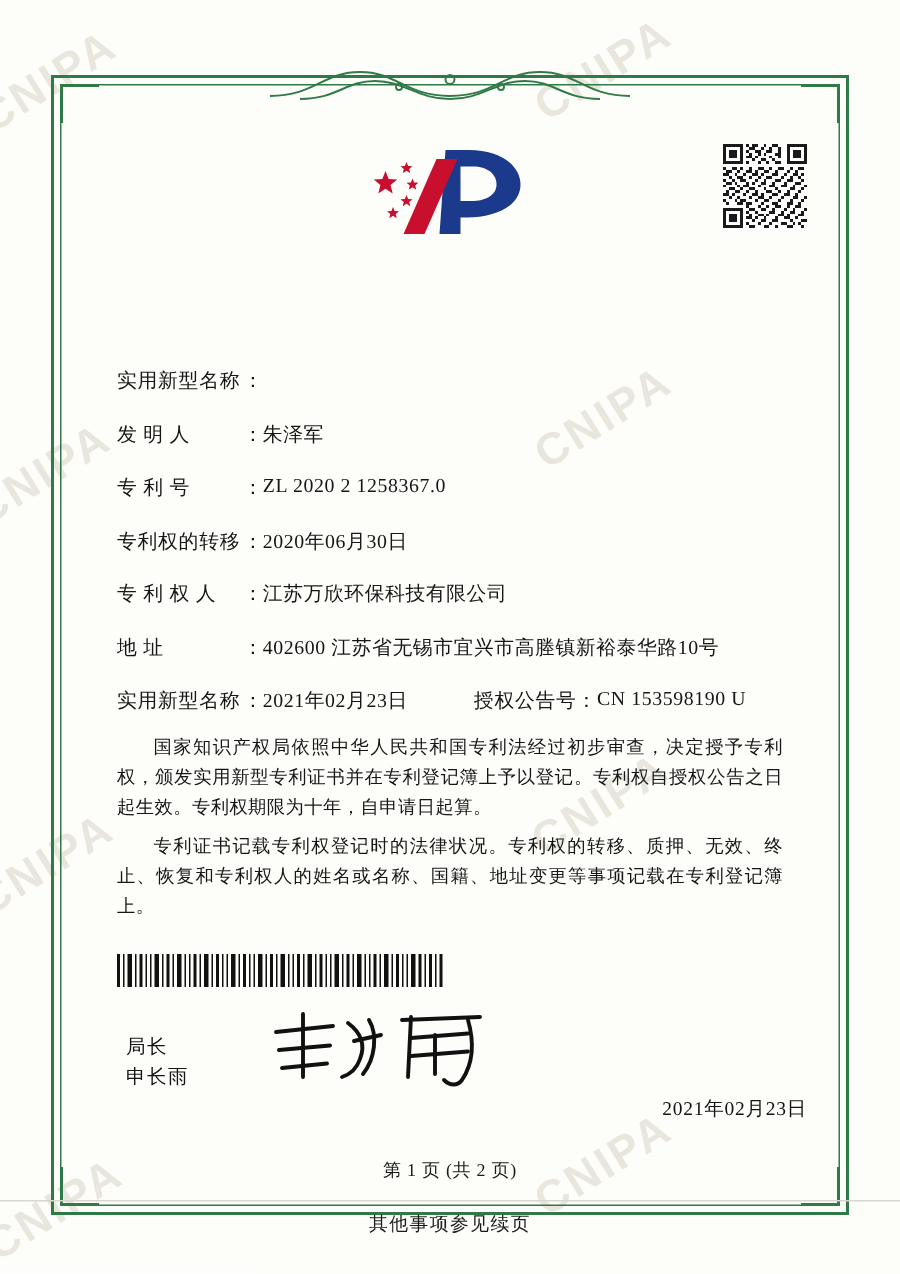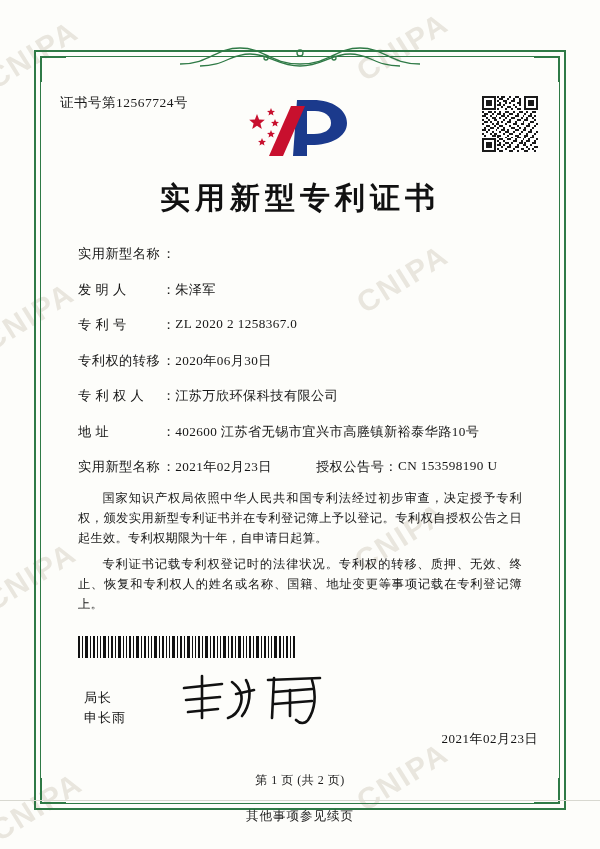--- a/index.html
+++ b/index.html
@@ -267,23 +267,20 @@
       <g fill="none" stroke="#2f7a46" stroke-width="1.3">
         <path d="M10 20 C 40 20, 45 4, 70 4 C 95 4, 100 20, 130 20 C 160 20, 165 4, 190 4 C 215 4, 220 20, 250 20"></path>
         <path d="M30 22 C 55 22, 60 10, 80 10 C 100 10, 108 22, 130 22 C 152 22, 160 10, 180 10 C 200 10, 205 22, 230 22"></path>
         <circle cx="130" cy="9" r="3"></circle>
         <circle cx="96" cy="14" r="2"></circle>
         <circle cx="164" cy="14" r="2"></circle>
       </g>
     </svg>
   </div>
 
-  <div class="content">
-    <div class="cert-no">证书号第12567724号</div>
-  </div>
 
   <div class="qr">
     <svg width="56" height="56" viewBox="0 0 29 29" shape-rendering="crispEdges">
       <rect width="29" height="29" fill="#ffffff"></rect>
       <g fill="#1a1a1a">
         <rect x="0" y="0" width="7" height="1"></rect>
           <rect x="0" y="6" width="7" height="1"></rect>
         <rect x="0" y="0" width="1" height="7"></rect>
           <rect x="6" y="0" width="1" height="7"></rect>
         <rect x="2" y="2" width="3" height="3"></rect>
@@ -489,21 +486,20 @@
       <g fill="#c8102e">
         <polygon points="22,18 24.1,23.4 29.8,23.7 25.4,27.4 26.8,33 22,29.8 17.2,33 18.6,27.4 14.2,23.7 19.9,23.4"></polygon>
         <polygon points="36,12 37.1,14.7 40,14.9 37.8,16.7 38.5,19.5 36,17.9 33.5,19.5 34.2,16.7 32,14.9 34.9,14.7"></polygon>
         <polygon points="40,23 41.1,25.7 44,25.9 41.8,27.7 42.5,30.5 40,28.9 37.5,30.5 38.2,27.7 36,25.9 38.9,25.7"></polygon>
         <polygon points="36,34 37.1,36.7 40,36.9 37.8,38.7 38.5,41.5 36,39.9 33.5,41.5 34.2,38.7 32,36.9 34.9,36.7"></polygon>
         <polygon points="27,42 28.1,44.7 31,44.9 28.8,46.7 29.5,49.5 27,47.9 24.5,49.5 25.2,46.7 23,44.9 25.9,44.7"></polygon>
       </g>
     </svg>
   </div>
 
-  <div class="doc-title">实用新型专利证书</div>
 
   <div class="fields">
     <div class="frow">
       <span class="flabel">实用新型名称</span>
       <span class="fsep">：</span>
     </div>
     <div class="frow">
       <span class="flabel">发  明  人</span>
       <span class="fsep">：</span>
       <span class="fvalue">朱泽军</span>

